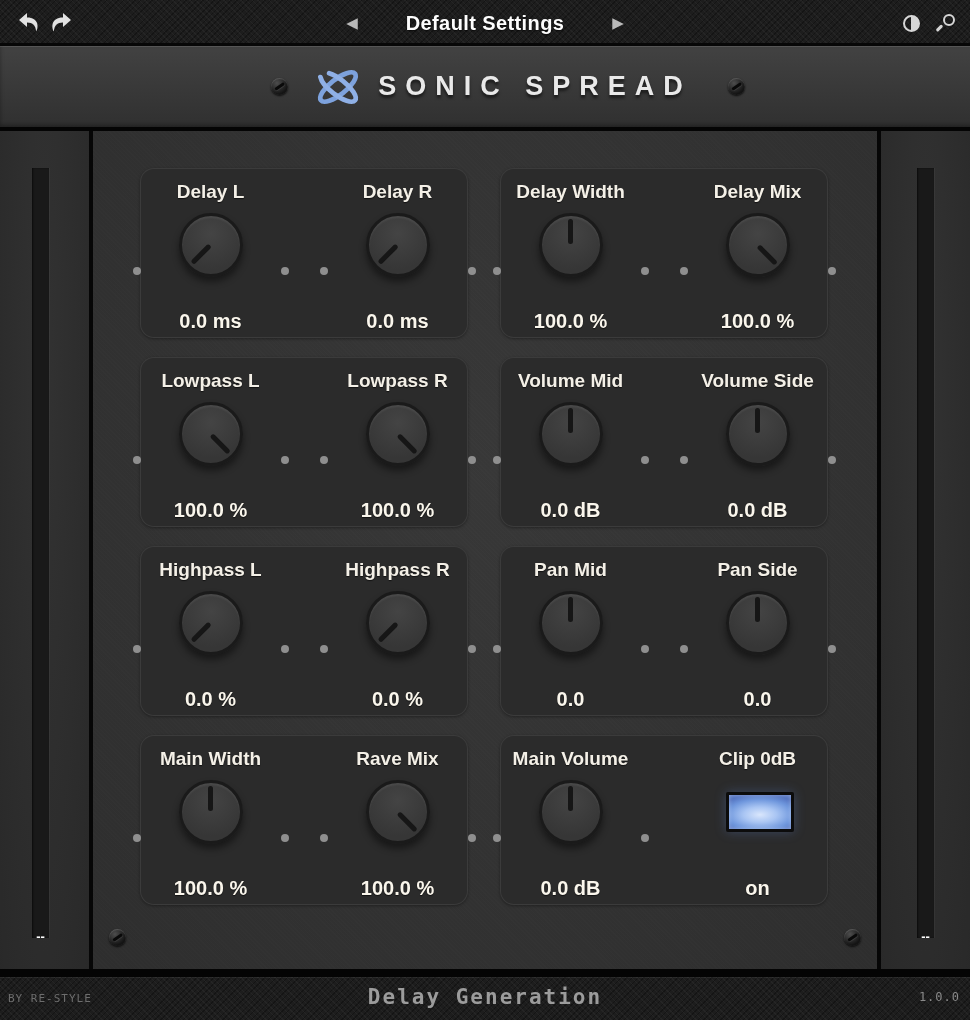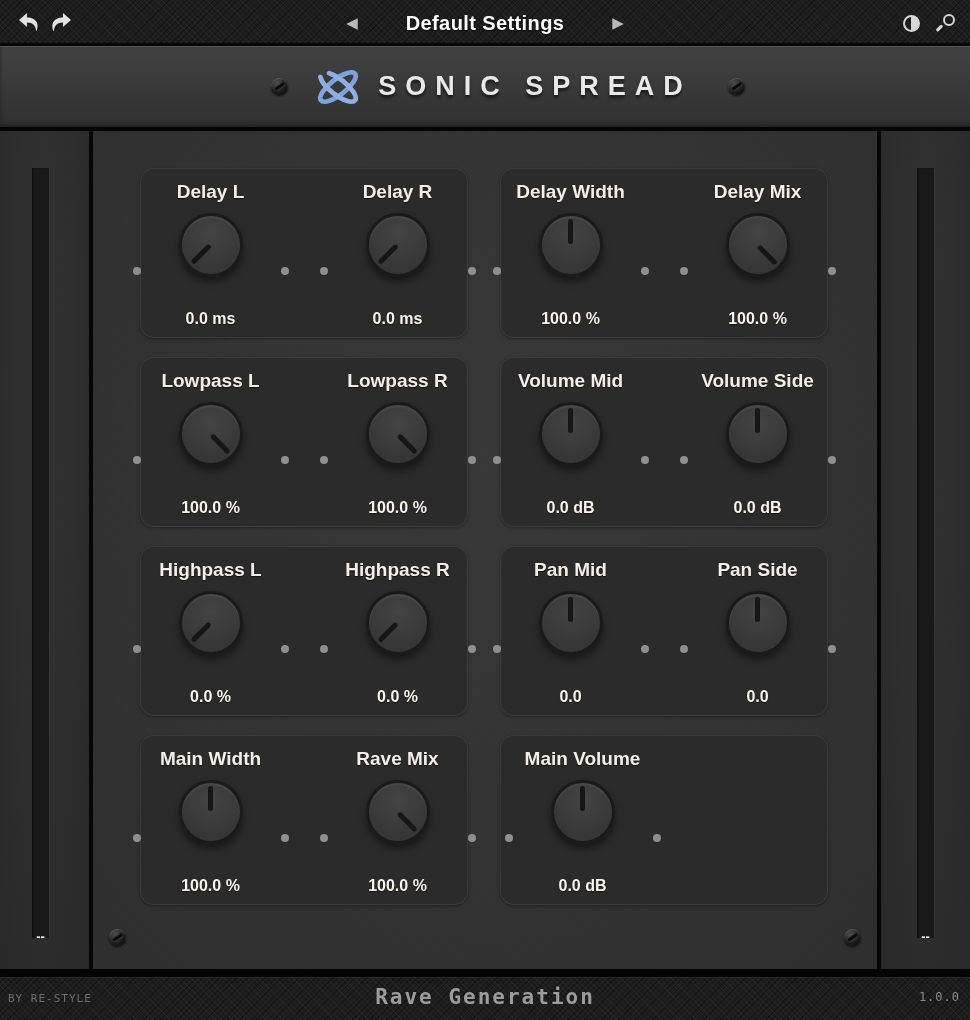--- a/index.html
+++ b/index.html
@@ -139,21 +139,21 @@
   }
   .dot{position:absolute;width:8px;height:8px;border-radius:50%;background:#8f8f8f;top:54px;}
   .dot-l{left:-46px;} .dot-r{right:-46px;}
   .toggle{
     width:62px;height:34px;margin:12px auto 0;box-sizing:content-box;
     border:3px solid #0c0c0c;border-radius:2px;cursor:pointer;
     background:radial-gradient(ellipse 70% 60% at 50% 58%, #d9e6fc 0%, #a9c5f3 38%, #6f97dd 75%, #5373c0 100%);
     box-shadow:0 0 12px rgba(95,135,220,0.30), inset 0 0 4px rgba(255,255,255,0.4);
   }
   .ctl-value{
-    margin-top:33px;font-size:16px;font-weight:bold;color:#faf6ec;
+    margin-top:33px;font-size:20px;font-weight:bold;color:#faf6ec;
     text-shadow:0 1px 1px rgba(0,0,0,0.6);white-space:nowrap;
   }
   .screw.bl{position:absolute;left:16px;top:798px;}
   .screw.br{position:absolute;left:751px;top:798px;}
   
   .footer{
     position:absolute;left:0;top:977px;width:970px;height:43px;
     box-shadow:inset 0 1px 0 rgba(255,255,255,0.06);
   }
   .credit{
@@ -406,34 +406,41 @@
     <div class="knob-wrap">
       <div class="dot dot-l"></div>
       <div class="knob">
                   <div class="knob-pointer" style="transform: rotate(0deg);"></div>
                 </div>
       <div class="dot dot-r"></div>
     </div>
     <div class="ctl-value">0.0 dB</div>
   </div>
 
+  <div class="control">
+    <div class="ctl-label">Clip 0dB</div>
+    <div class="knob-wrap">
+                <div class="toggle on"></div>
+              </div>
+    <div class="ctl-value">on</div>
+  </div>
 </div>
         </div>
       <span class="screw bl"></span>
       <span class="screw br"></span>
     </div>
 
     <div class="vdivider vd2"></div>
     <div class="side right">
       <div class="meter"></div>
       <div class="meter-label">--</div>
     </div>
   </div>
 
   <div class="sep-bottom"></div>
 
   <div class="footer carbon">
     <div class="credit">BY RE-STYLE</div>
-    <div class="product">Rave Generation</div>
+    <div class="product">Delay Generation</div>
     <div class="version">1.0.0</div>
   </div>
 
 </div>
 
 </body></html>

